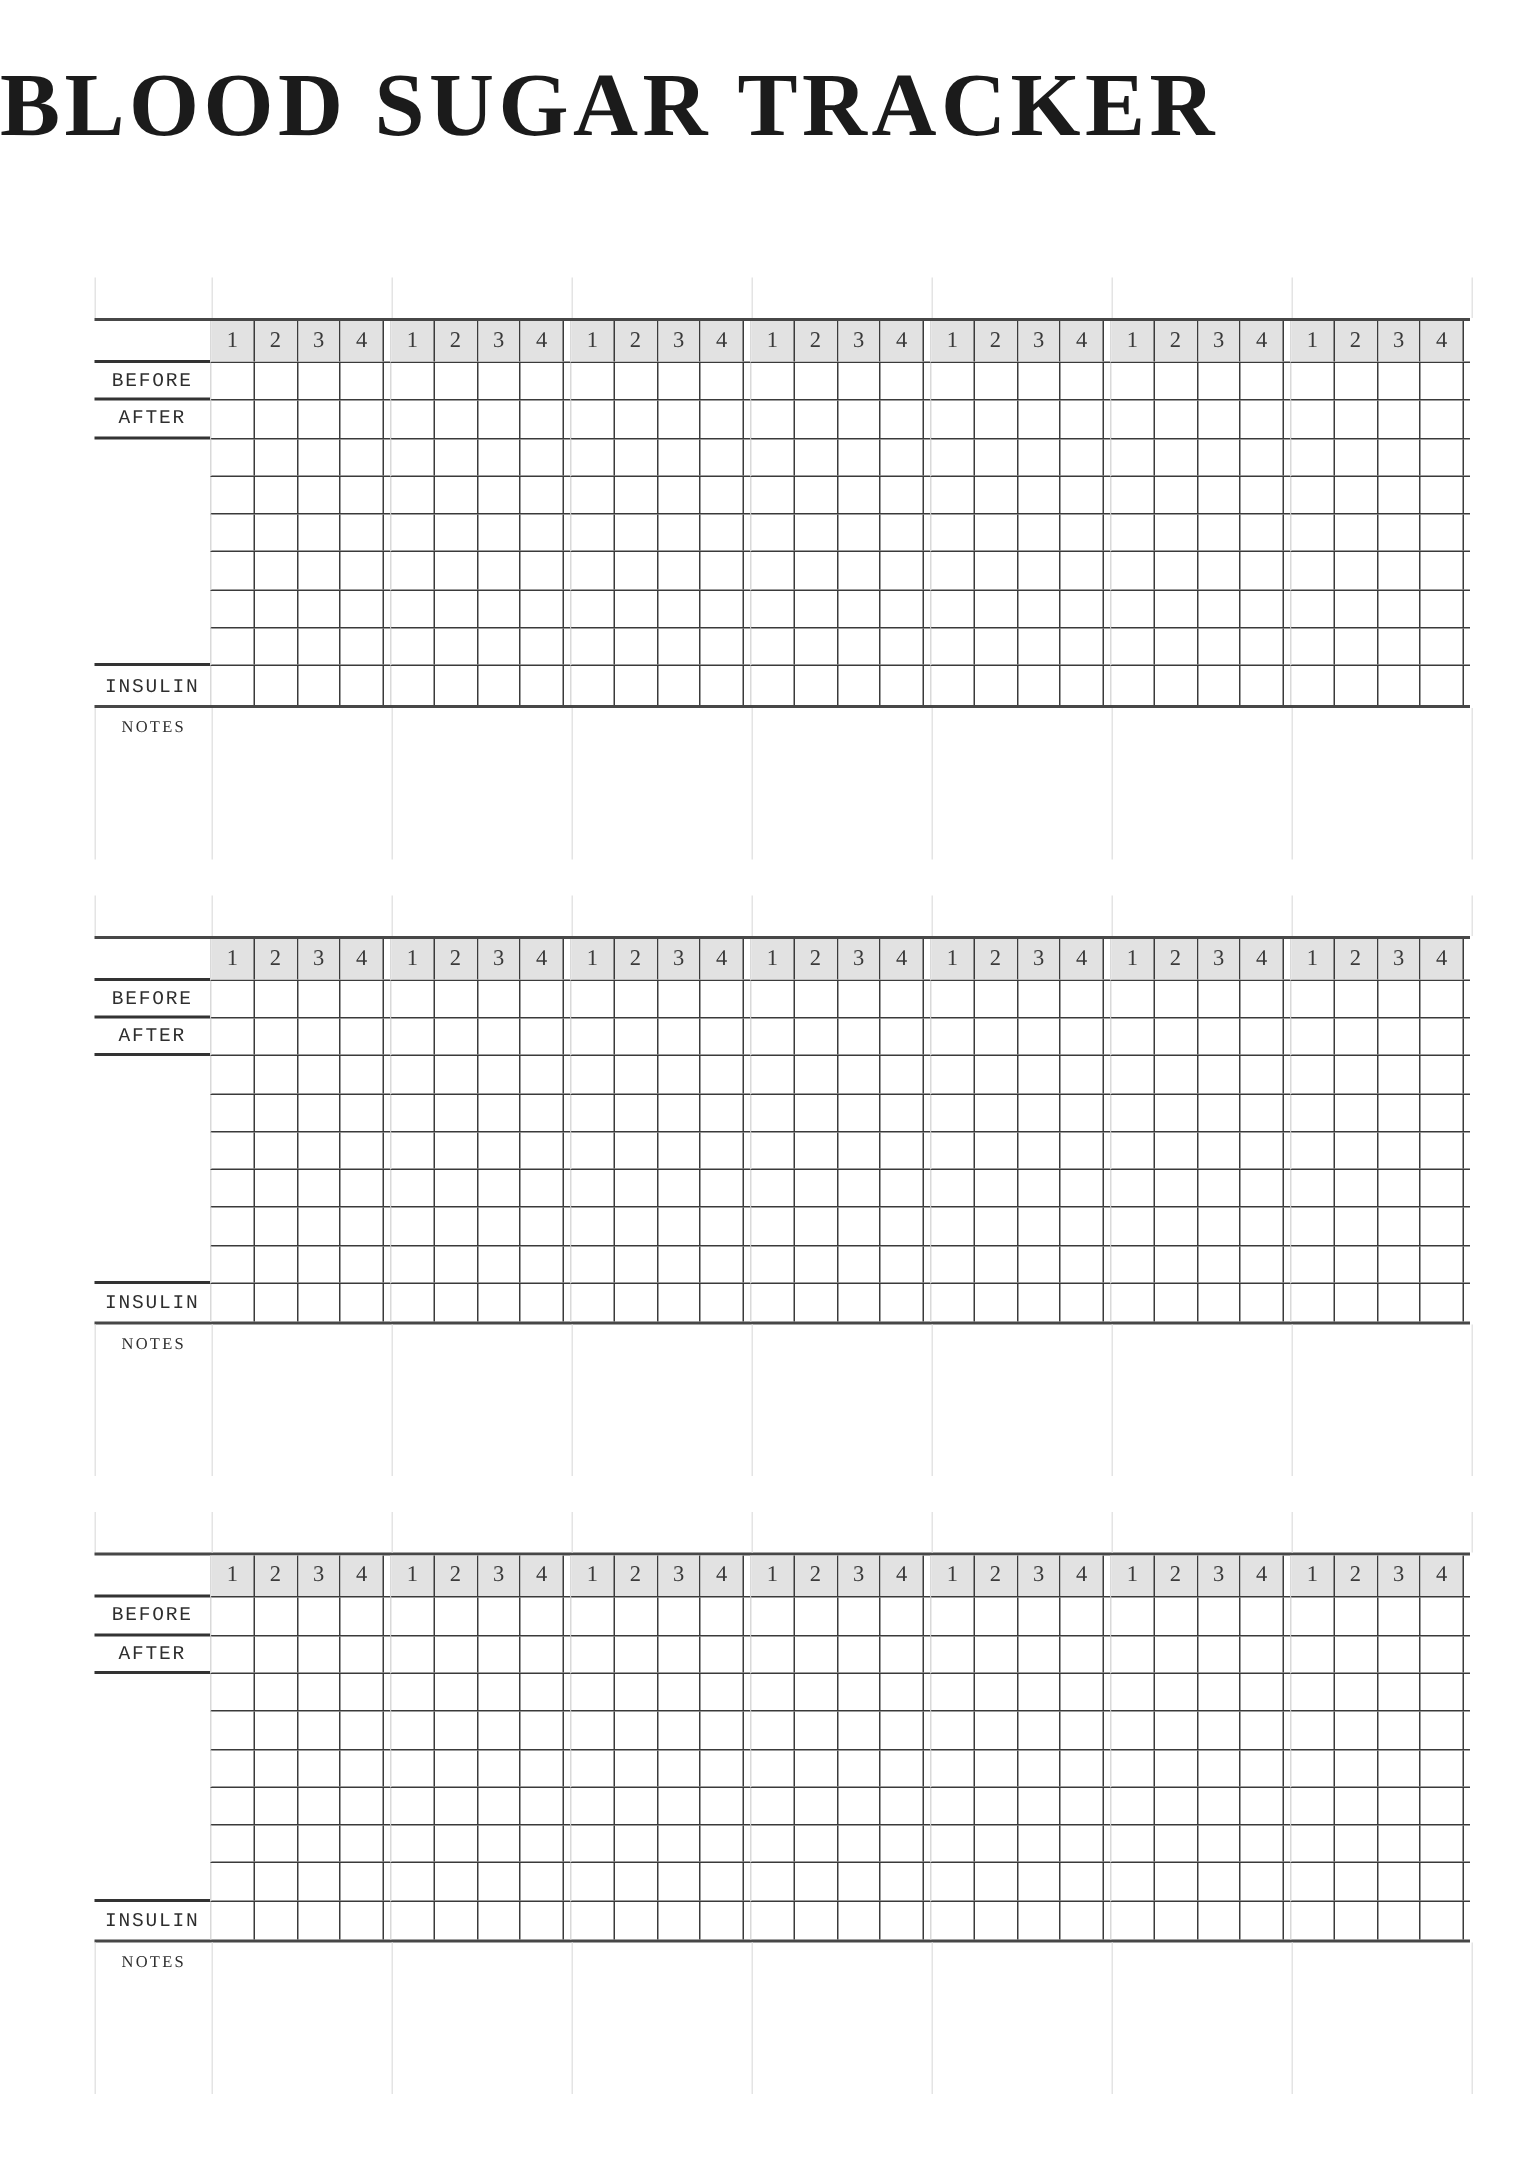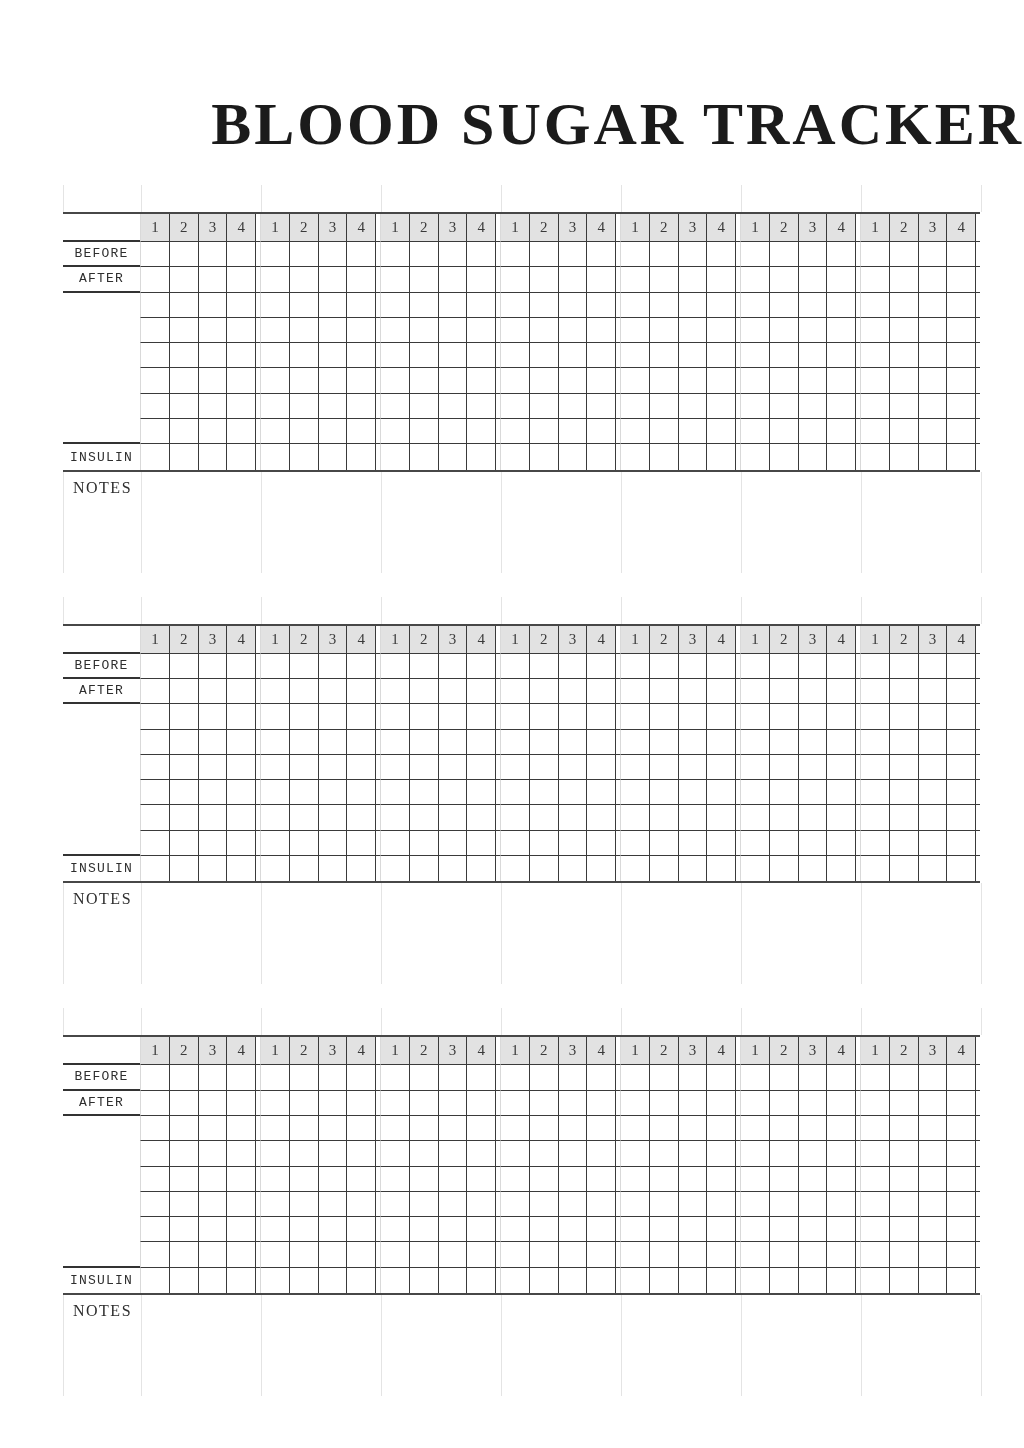--- a/index.html
+++ b/index.html
@@ -1,36 +1,36 @@
 <!DOCTYPE html>
 <html style="--dark: #3a3a3a; --dark2: #474747; --light: #d9d9d9; --faint: #e4e4e4; --head-bg: #e2e2e2; --label-text: #2e2e2e; --title-text: #1b1b1b; --page-bg: #ffffff;"><head>
 <meta charset="utf-8">
 <style>
   html,body{margin:0;padding:0;}
   body{background:#ffffff;font-family:"Liberation Serif",serif;}
   #page{position:relative;width:1024px;height:1448px;background:var(--page-bg,#fff);overflow:hidden;margin:0 auto;}
 
   
-  .title-wrap{height:185px;display:flex;justify-content:flex-end;align-items:flex-start;box-sizing:border-box;padding-top:94px;}
+  .title-wrap{height:185px;display:flex;justify-content:flex-start;align-items:flex-start;box-sizing:border-box;padding-top:40px;}
   .title{margin:0;font-family:"Liberation Serif",serif;font-weight:600;font-size:60px;line-height:1;
          letter-spacing:3px;color:var(--title-text,#1b1b1b);white-space:nowrap;}
 
   
   main{margin-left:63px;width:919px;}
   .section{margin-bottom:24px;}
 
   
   .guides{display:flex;box-sizing:border-box;
           border-left:1px solid var(--faint,#e2e2e2);
           border-right:1px solid var(--faint,#e2e2e2);}
   .strip{height:27px;}
   .notes{height:101px;}
   .gcol{width:120px;box-sizing:border-box;border-left:1px solid var(--faint,#e2e2e2);height:100%;}
   .glabel{width:77px;border-left:none;display:flex;justify-content:center;align-items:flex-start;}
-  .notes-label{margin-top:7px;font-size:16px;letter-spacing:1.5px;color:var(--label-text,#2e2e2e);text-align:right;}
+  .notes-label{margin-top:7px;font-size:11px;letter-spacing:1.5px;color:var(--label-text,#2e2e2e);text-align:right;}
 
   
   .ttable{width:917px;border-top:2px solid var(--dark2,#444);border-bottom:2.5px solid var(--dark2,#444);}
   .trow{display:flex;height:25.3px;}
   .trow-head{height:28px;}
   .lcell{width:77px;box-sizing:border-box;display:flex;align-items:center;justify-content:center;
          font-size:13px;letter-spacing:1.2px;color:var(--label-text,#2e2e2e);font-family:Liberation Mono, monospace;}
   .lcell-line{border-bottom:2px solid #333;}
   .tgroup{width:120px;box-sizing:border-box;display:flex;
           border-left:1px solid var(--light,#d9d9d9);

